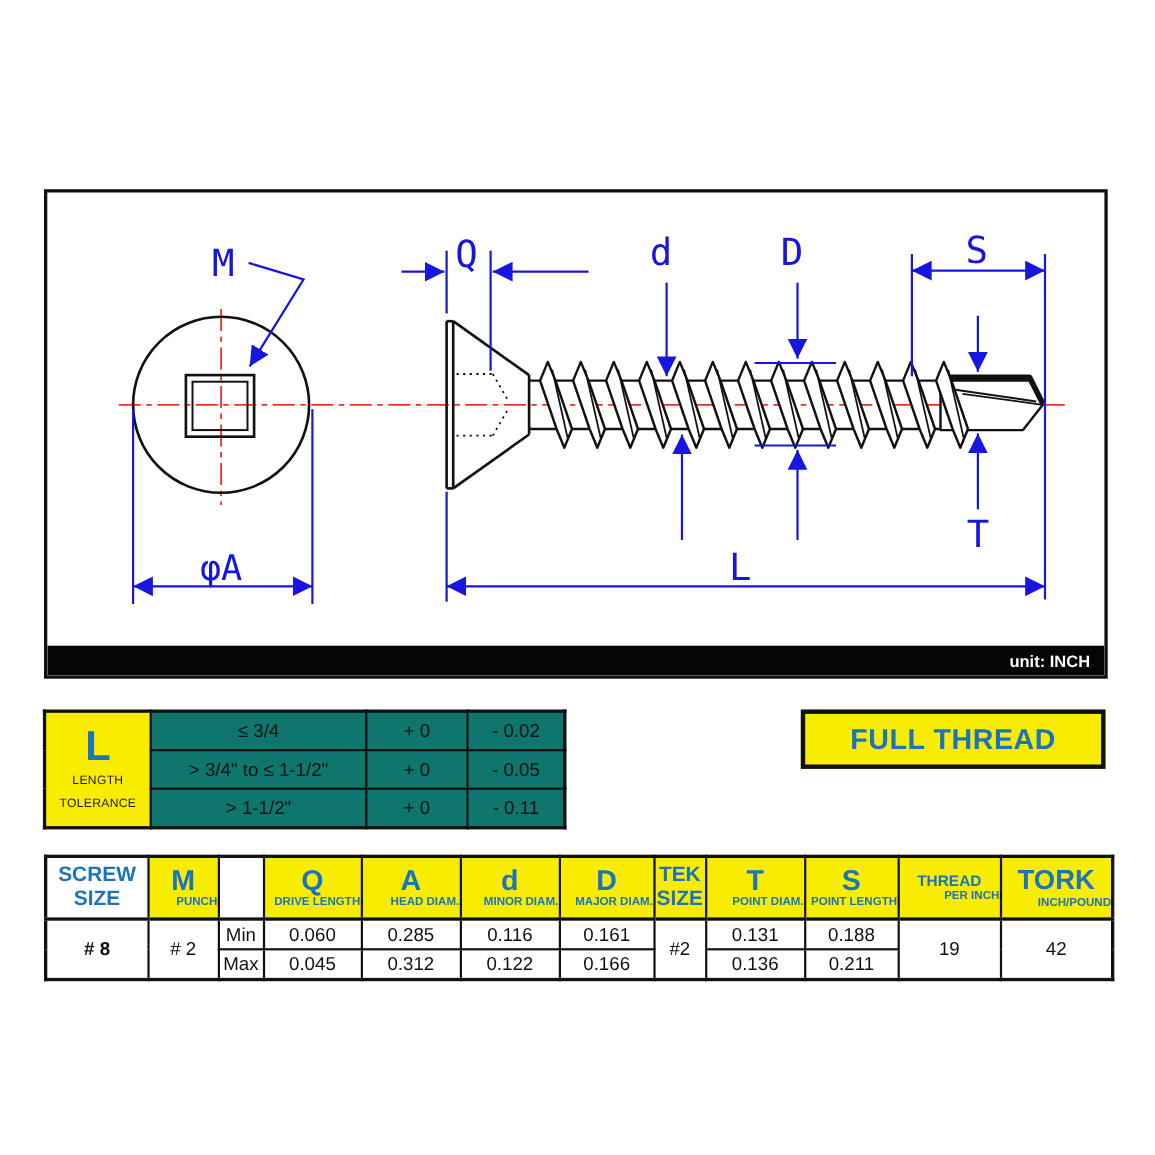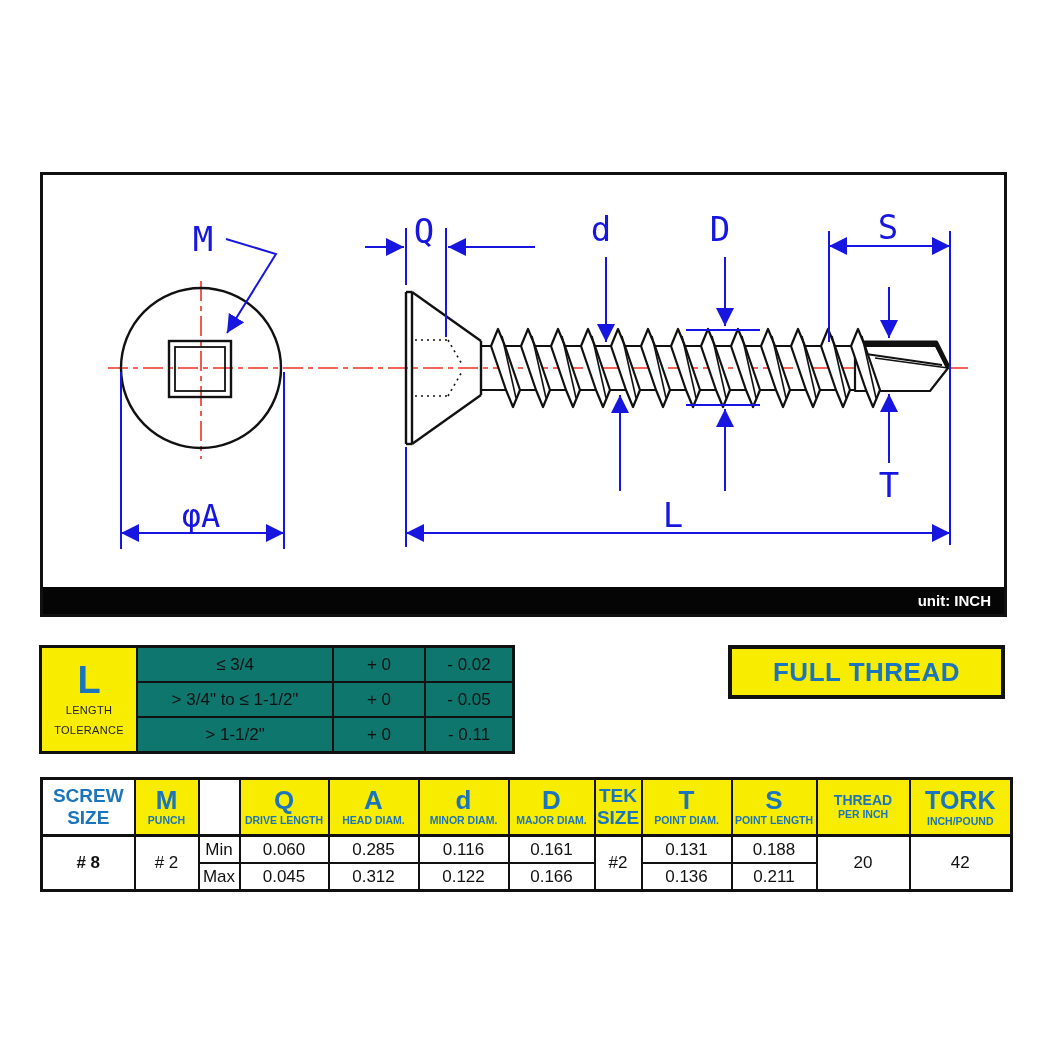--- a/index.html
+++ b/index.html
@@ -26,21 +26,21 @@
                font-size:26px;font-weight:bold;color:#1b75bc;letter-spacing:.5px;}
 
   
   #spec{left:40px;top:777px;border-collapse:collapse;table-layout:fixed;background:#fff;border:3px solid #111;padding-left:20px;}
   #spec td{border:2px solid #111;text-align:center;vertical-align:middle;padding:0;background:#fff;}
   #spec tr.hdr td{height:54px;border-bottom:3px solid #111;}
   #spec tr.data td{height:25px;font-size:17px;color:#111;}
   #spec td.yellow{background:#f8ec00;}
   .sym{font-size:26px;font-weight:bold;color:#1b75bc;line-height:1.05;display:block;}
   .sym-sm{font-size:19px;font-weight:bold;color:#1b75bc;line-height:1.15;display:block;}
-  .sub{font-size:10.5px;font-weight:bold;color:#1b75bc;line-height:1.3;display:block;white-space:nowrap;}
+  .sub{font-size:10.5px;font-weight:bold;color:#1b75bc;line-height:1.3;display:block;white-space:nowrap;text-align:right;}
   .screw-val{font-size:20px;font-weight:bold;color:#111;}
   .plain-val{font-size:18px;color:#111;}
   .mm{font-size:15px;color:#111;}
 </style>
 </head>
 <body>
 
 <div class="abs" id="drawing-box">
   <svg width="961" height="439" viewBox="0 0 961 439">
     <defs>
@@ -268,21 +268,21 @@
     <td rowspan="2" class="screw-val"># 8</td>
     <td rowspan="2" class="plain-val"># 2</td>
     <td class="mm">Min</td>
     <td>0.060</td>
     <td>0.285</td>
     <td>0.116</td>
     <td>0.161</td>
     <td rowspan="2" class="plain-val">#2</td>
     <td>0.131</td>
     <td>0.188</td>
-    <td rowspan="2" class="plain-val">20</td>
+    <td rowspan="2" class="plain-val">19</td>
     <td rowspan="2" class="plain-val">42</td>
   </tr>
   <tr class="data">
     <td class="mm">Max</td>
     <td>0.045</td>
     <td>0.312</td>
     <td>0.122</td>
     <td>0.166</td>
     <td>0.136</td>
     <td>0.211</td>

